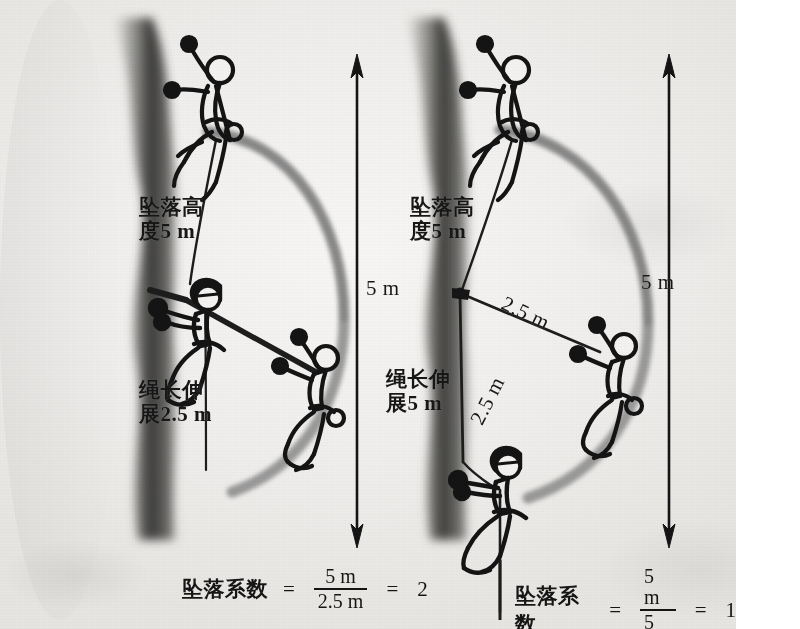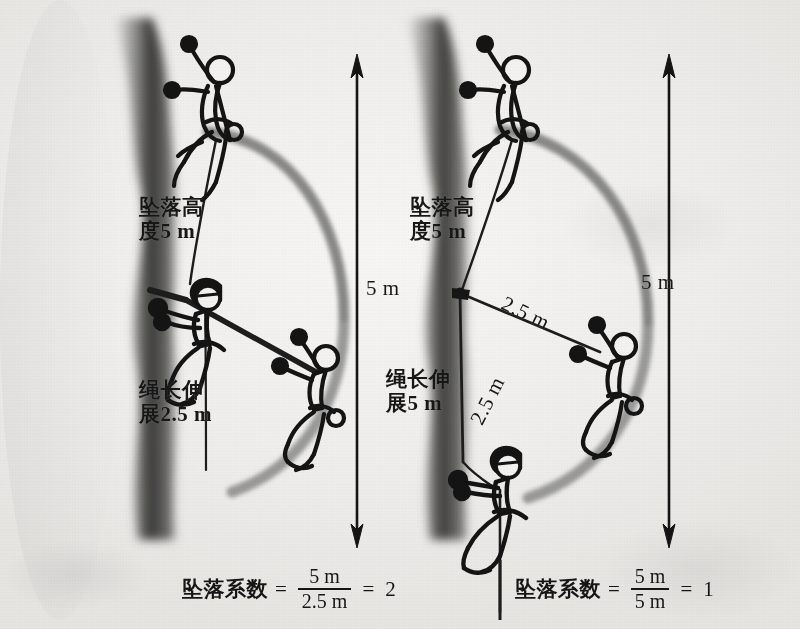--- a/index.html
+++ b/index.html
@@ -5,21 +5,21 @@
   html, body {
     margin: 0;
     padding: 0;
     background: #ffffff;
   }
   body {
     font-family: "Liberation Serif", serif;
   }
   #page {
     position: relative;
-    width: 800px;
+    width: 736px;
     height: 629px;
     overflow: hidden;
     background: #14b8a6;
   }
   #paper-base {
     position: absolute;
     inset: 0;
     background:
       radial-gradient(ellipse 70% 60% at 48% 40%, #f7f6f4 0%, #efeeec 55%, #e6e5e2 100%);
   }
@@ -73,20 +73,21 @@
     transform-origin: left top;
   }
   
   .formula {
     position: absolute;
     display: flex;
     align-items: center;
     font-size: 21px;
     color: #151515;
     font-family: "Liberation Serif", serif;
+    gap: 8px;
   }
   .formula .lhs { font-weight: 600; letter-spacing: .5px; }
   .formula .eq { margin: 0 7px; font-weight: 500; }
   .frac {
     display: inline-flex;
     flex-direction: column;
     align-items: center;
     margin: 0 4px;
     line-height: 1.05;
   }

